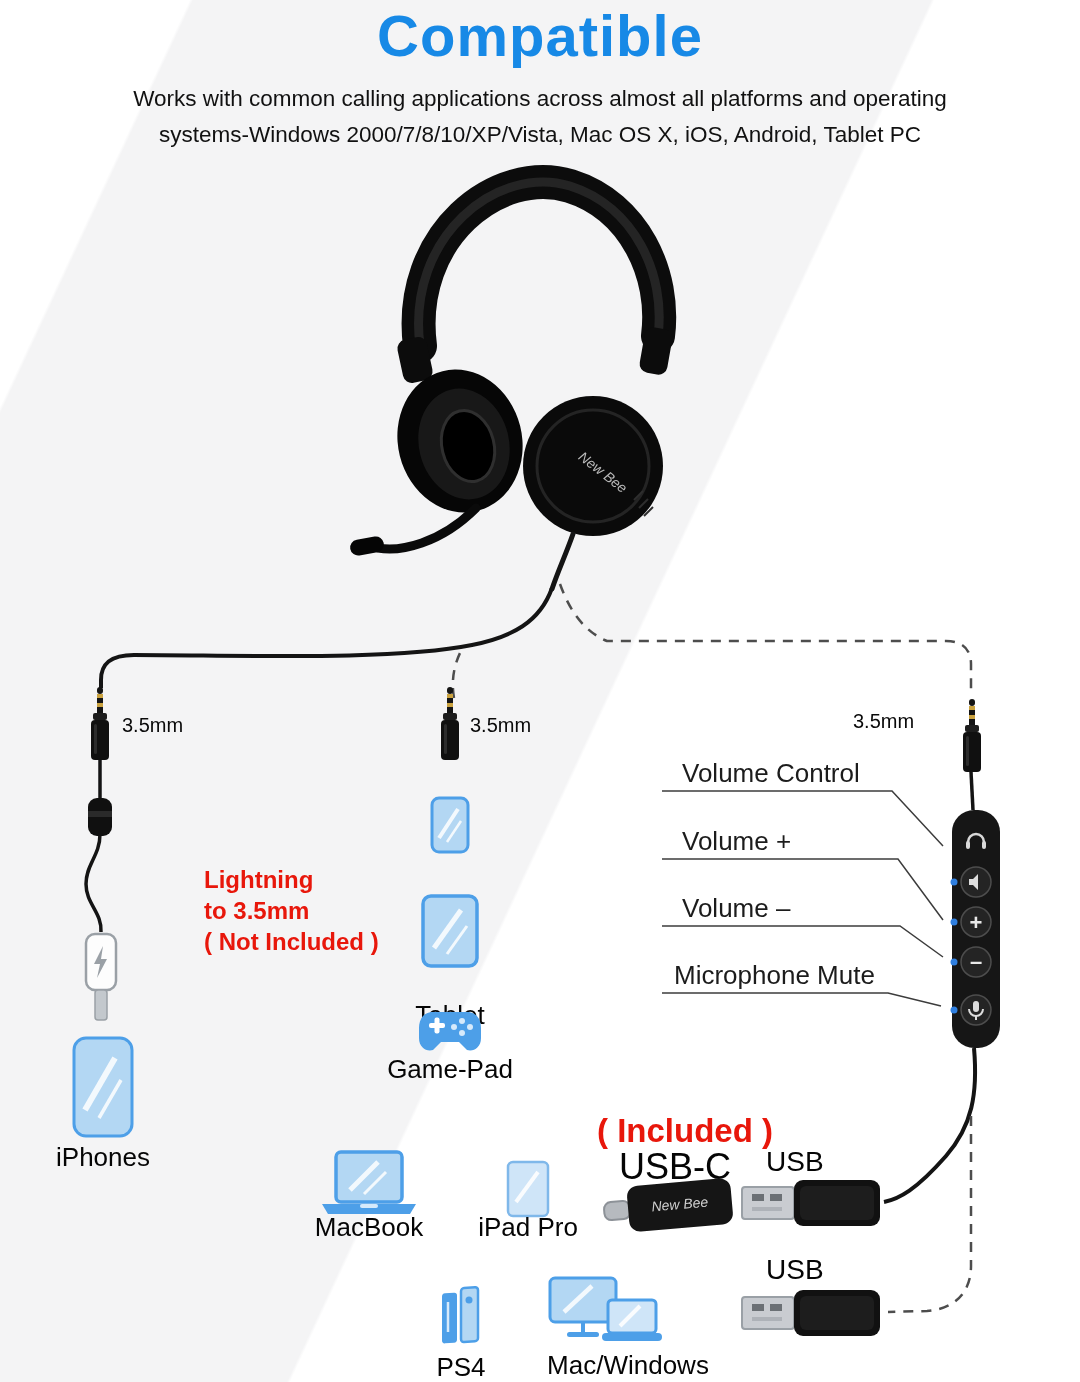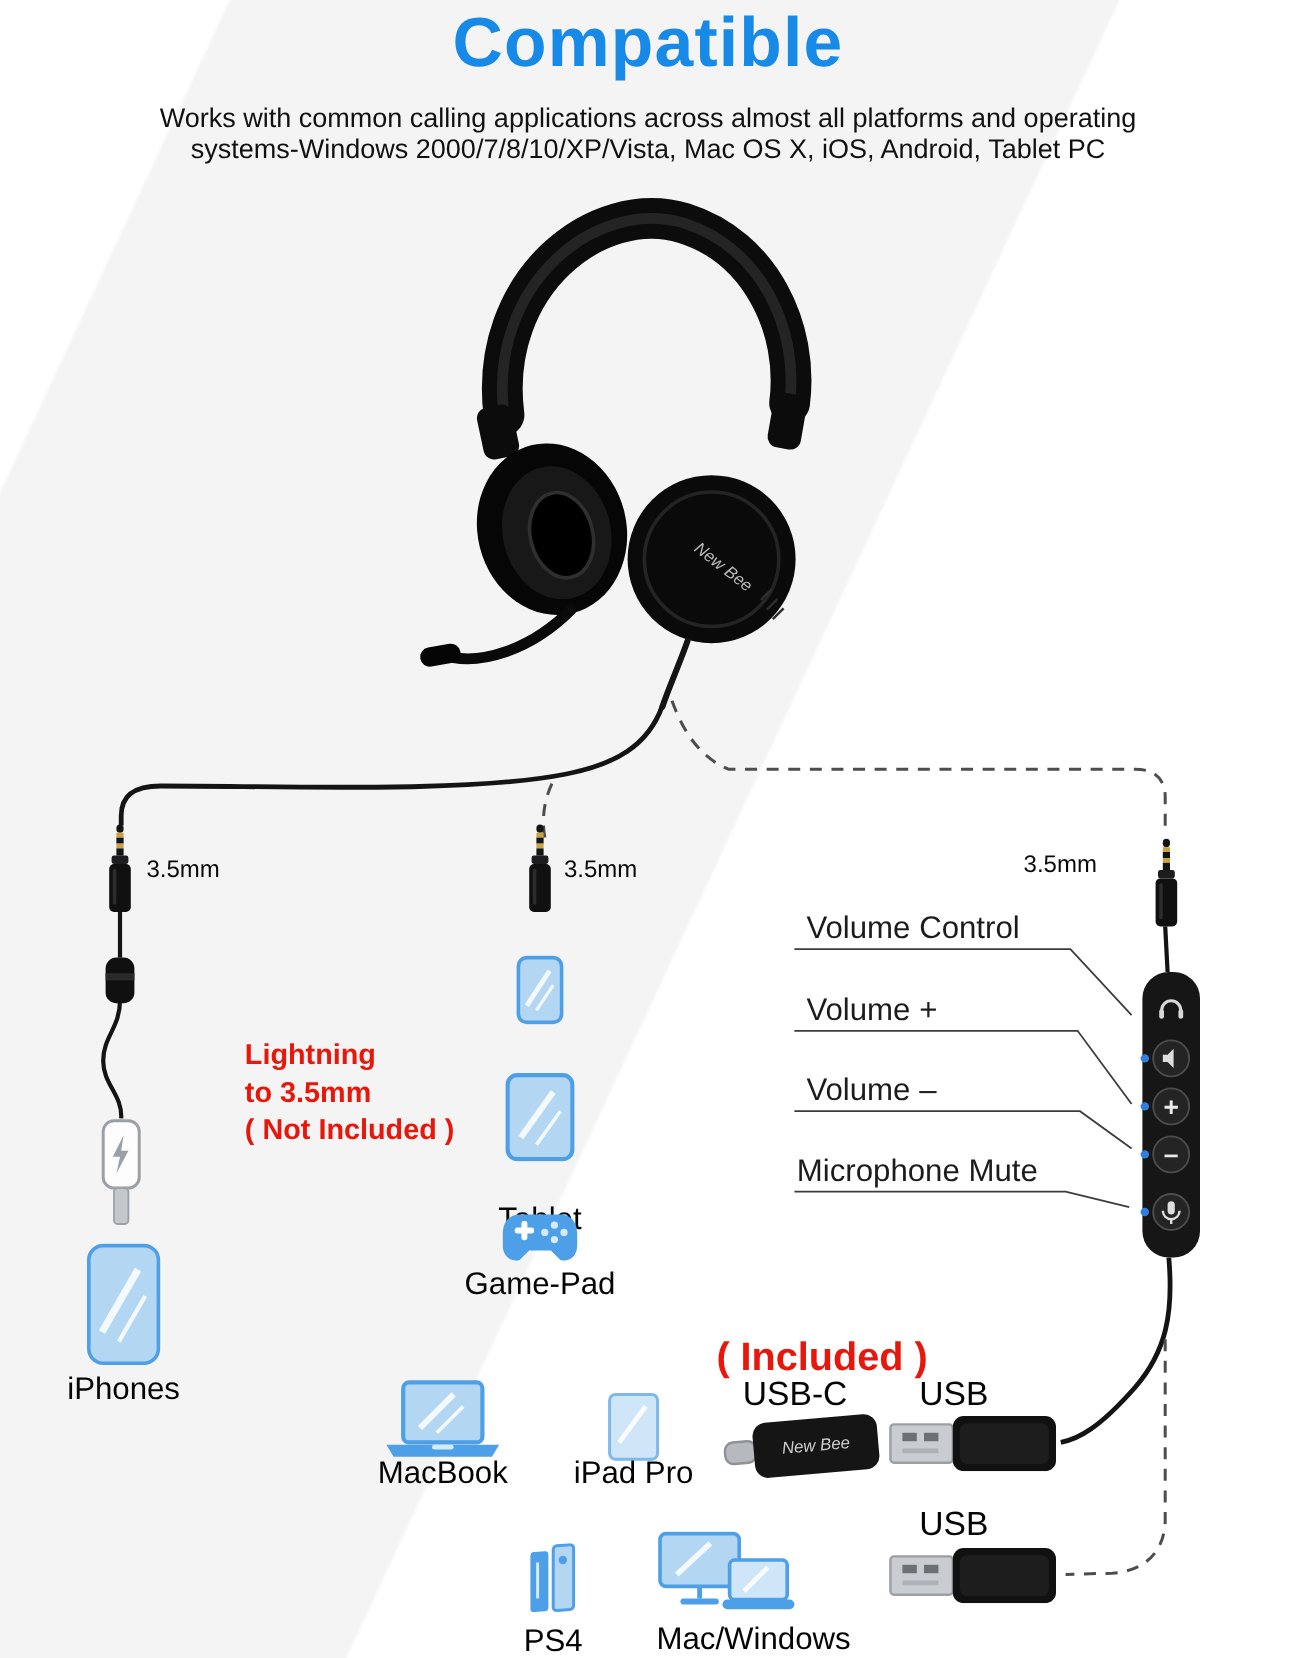--- a/index.html
+++ b/index.html
@@ -10,31 +10,31 @@
     background: linear-gradient(115deg,#ffffff 0%,#ffffff 11%,#f4f4f5 11.2%,#f4f4f5 54%,#ffffff 54.2%);
   }
   .abs { position:absolute; }
   .ctr { text-align:center; }
   .title { width:100%; text-align:center; font-size:58px; font-weight:700; letter-spacing:1px; }
   .sub { width:100%; text-align:center; font-size:22.5px; color:#111; }
   .jack-label { font-size:20px; font-weight:500; color:#0a0a0a; }
   .dev-label { font-size:26px; font-weight:500; color:#050505; }
   .red { font-weight:700; }
   .note-line { font-size:24px; line-height:31px; font-weight:700; }
-  .remote-label { font-size:26px; color:#1c1c1c; }
+  .remote-label { font-size:26px; color:#1c1c1c;margin-left:10px; }
   svg { display:block; }
 </style>
 </head>
 <body>
 
 <div id="canvas">
 
   <div class="abs title" style="top:2px; color:#1789e6;">Compatible</div>
   <div class="abs sub" style="top:86px;">Works with common calling applications across almost all platforms and operating</div>
-  <div class="abs sub" style="top:112px;">systems-Windows 2000/7/8/10/XP/Vista, Mac OS X, iOS, Android, Tablet PC</div>
+  <div class="abs sub" style="top:122px;">systems-Windows 2000/7/8/10/XP/Vista, Mac OS X, iOS, Android, Tablet PC</div>
 
   <svg class="abs" style="left:0;top:0;" width="1080" height="1382" viewBox="0 0 1080 1382">
 
     <path d="M 552 588 C 540 622 512 637 472 645 C 392 661 238 655 134 655 C 110 655 101 664 101 680 L 101 688" fill="none" stroke="#141414" stroke-width="4"></path>
 
     <path d="M 100 760 L 100 798" fill="none" stroke="#141414" stroke-width="3.5"></path>
 
     <path d="M 100 834 C 100 856 86 864 86 884 C 86 904 102 912 101 932" fill="none" stroke="#141414" stroke-width="3.5"></path>
 
     <path d="M 454 698 C 451 680 454 664 462 649" fill="none" stroke="#4d4d4d" stroke-width="2.5" stroke-dasharray="10 8"></path>
@@ -173,21 +173,21 @@
     <rect x="29" y="191" width="6" height="11" rx="3" fill="#dddddd"></rect>
     <path d="M 25 199 a 7 7 0 0 0 14 0" stroke="#dddddd" stroke-width="2" fill="none"></path>
     <line x1="32" y1="206" x2="32" y2="210" stroke="#dddddd" stroke-width="2"></line>
     <circle cx="10" cy="72" r="3.5" fill="#2f7fe0"></circle>
     <circle cx="10" cy="112" r="3.5" fill="#2f7fe0"></circle>
     <circle cx="10" cy="152" r="3.5" fill="#2f7fe0"></circle>
     <circle cx="10" cy="200" r="3.5" fill="#2f7fe0"></circle>
   </svg>
 
   <div class="abs red" style="left:597px; top:1112px; font-size:33px; color:#e8170b;">( Included )</div>
-  <div class="abs dev-label" style="left:619px; top:1146px; font-size:28px;">USB-C</div>
+  <div class="abs dev-label" style="left:619px; top:1146px; font-size:36px;">USB-C</div>
   <div class="abs dev-label" style="left:766px; top:1146px; font-size:28px;">USB</div>
 
   <svg class="abs" style="left:602px; top:1176px; transform:rotate(-5deg);" width="134" height="60" viewBox="0 0 134 60">
     <rect x="2" y="21" width="26" height="18" rx="7" fill="#b6babf" stroke="#8d9298" stroke-width="2"></rect>
     <rect x="26" y="7" width="104" height="46" rx="11" fill="#151515"></rect>
     <text x="78" y="34" fill="#cfcfcf" font-size="14" font-style="italic" text-anchor="middle">New Bee</text>
   </svg>
 
   <svg class="abs" style="left:740px; top:1180px;" width="142" height="46" viewBox="0 0 142 46">
     <rect x="2" y="7" width="52" height="32" rx="3" fill="#c9ccd1" stroke="#9aa0a6" stroke-width="2"></rect>

